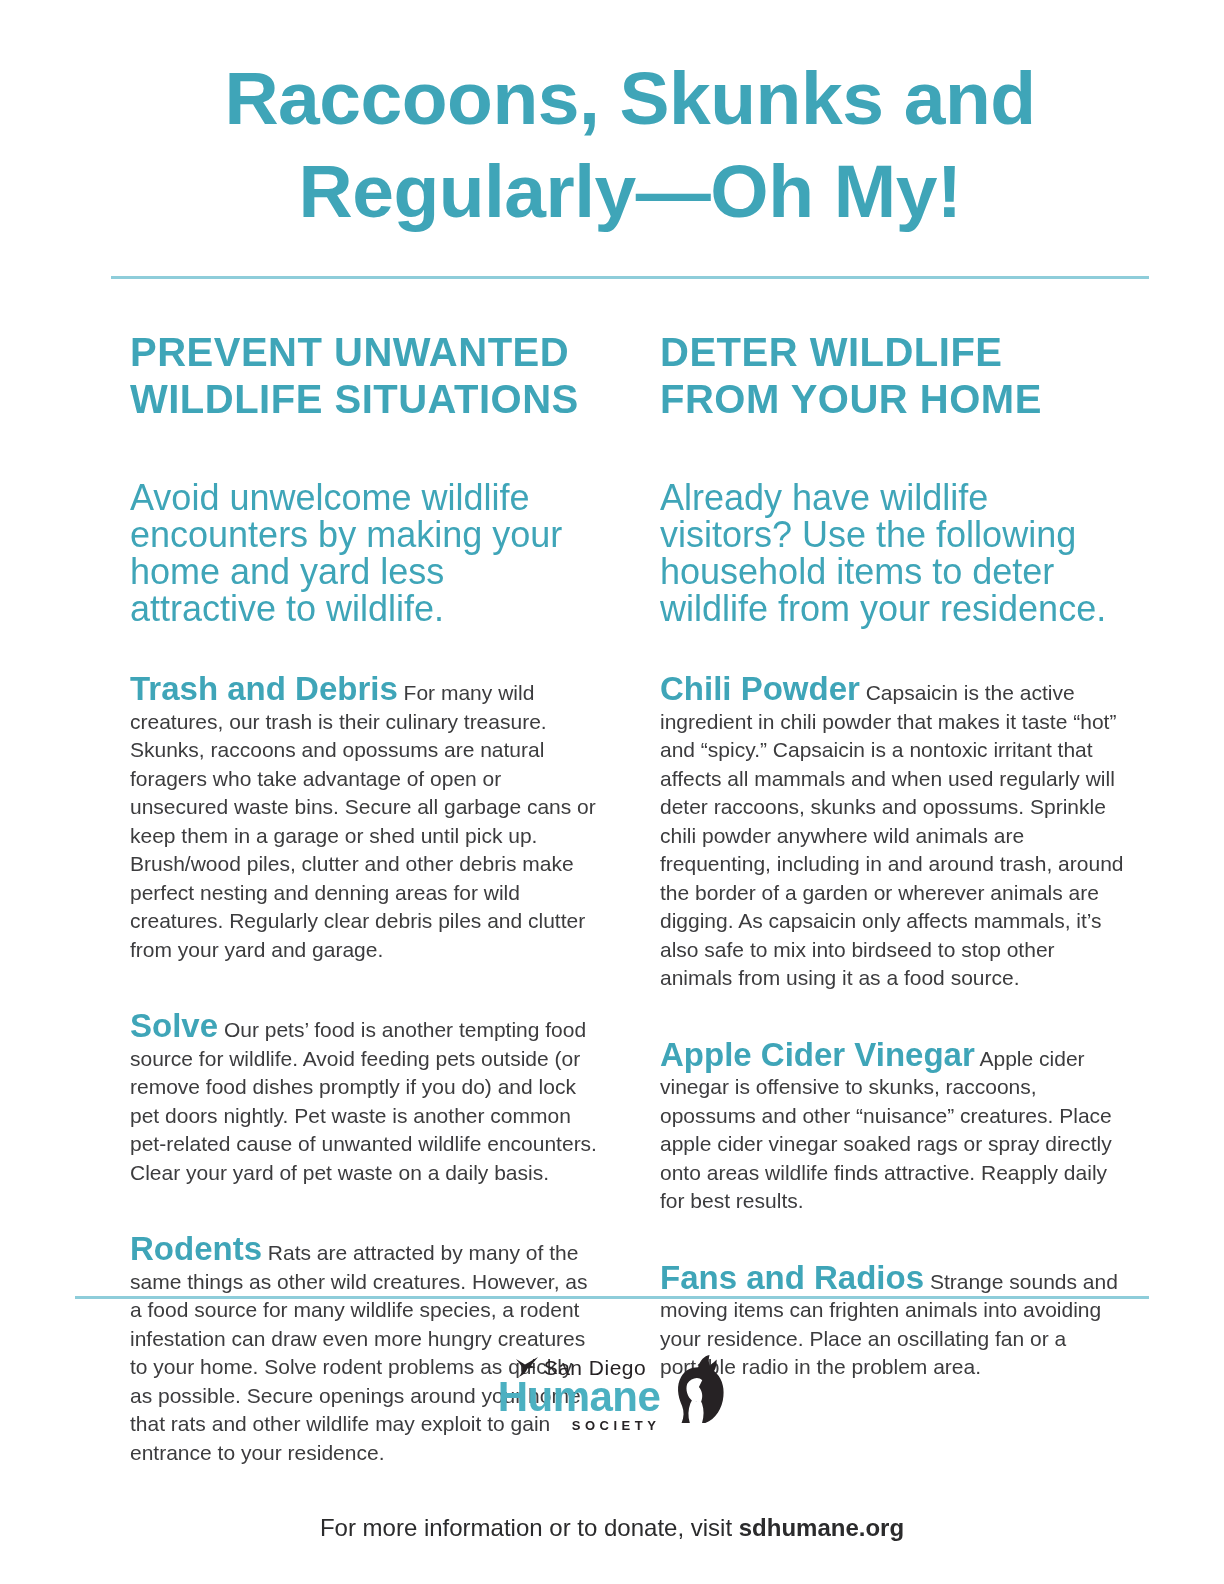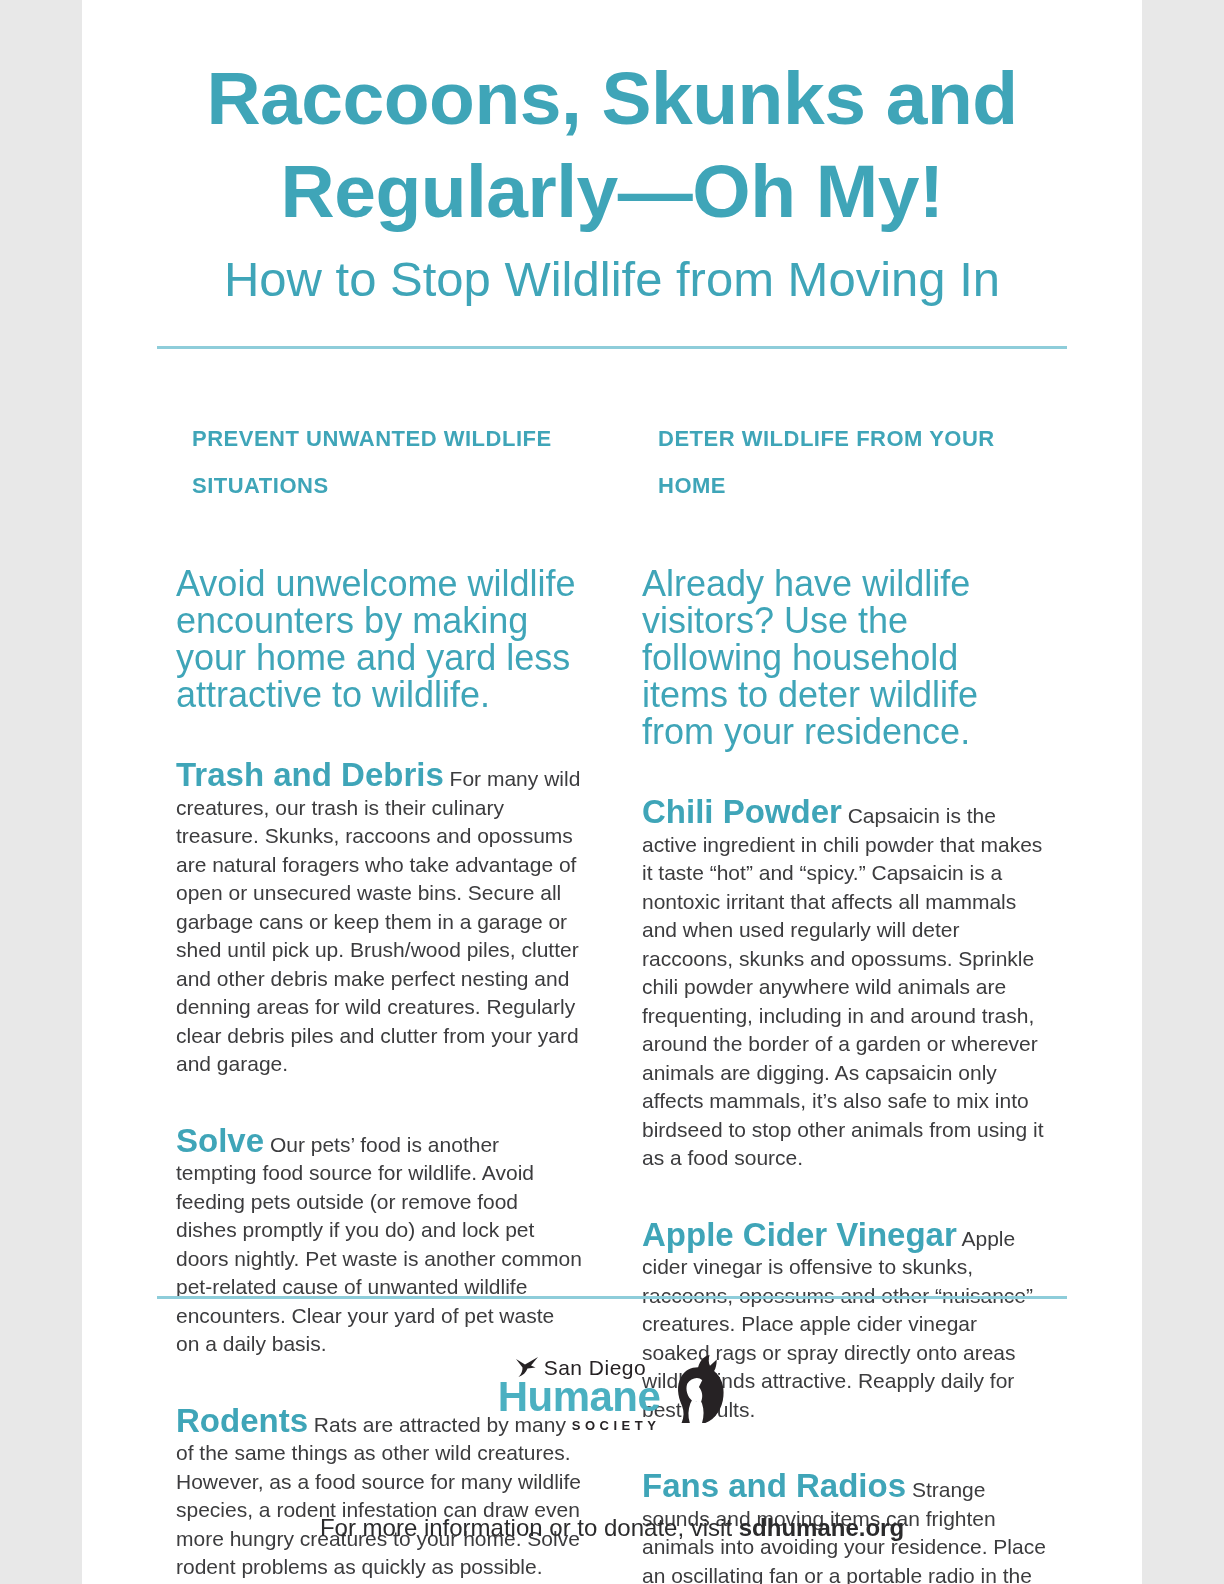--- a/index.html
+++ b/index.html
@@ -6,25 +6,26 @@
     --teal:#3FA5B8;
     --teal-logo:#4BB0C1;
     --rule:#8ECDDA;
     --body:#3C3C3E;
     --ink:#262224;
   }
   *{box-sizing:border-box;}
   html,body{margin:0;padding:0;background:#e8e8e8;}
   .page{
     position:relative;
-    width:1060px;height:1584px;
+    width:1224px;height:1584px;
     margin:0 auto;
     background:#ffffff;
     font-family:"Liberation Sans", sans-serif;
     overflow:hidden;
+    padding-left:36px;
   }
   
   .header{padding-top:52px;text-align:center;}
   .title{
     margin:0;
     color:var(--teal);
     font-size:75px;
     line-height:93px;
     font-weight:bold;
     letter-spacing:-0.5px;
@@ -41,23 +42,23 @@
   .rule-top{margin-top:38px;}
   .rule-bottom{position:absolute;top:1296px;left:75px;right:75px;margin:0;}
   
   .columns{
     display:flex;
     gap:60px;
     padding:50px 94px 0 94px;
   }
   .col{flex:1;min-width:0;}
   .col-heading{
-    margin:16px;
+    margin:0;
     color:var(--teal);
-    font-size:22px;
+    font-size:40px;
     line-height:47px;
     font-weight:bold;
     letter-spacing:0.5px;
   }
   .intro{
     margin:56px 0 0 0;
     color:var(--teal);
     font-size:36px;
     line-height:37px;
   }
@@ -105,21 +106,20 @@
 </head>
 <body>
 
 <div class="page">
 
   <div class="header">
     <h1 class="title">
       <div>Raccoons, Skunks and</div>
       <div>Regularly—Oh My!</div>
     </h1>
-    <div class="subtitle">How to Stop Wildlife from Moving In</div>
   </div>
 
   <div class="rule rule-top"></div>
 
   <div class="columns">
 
     <section class="col">
       <h2 class="col-heading">PREVENT UNWANTED WILDLIFE SITUATIONS</h2>
       <p class="intro">Avoid unwelcome wildlife encounters by making your home and yard less attractive to wildlife.</p>
       <p class="topic"><span class="topic-title">Trash and Debris</span> <span>For many wild creatures, our trash is their culinary treasure. Skunks, raccoons and opossums are natural foragers who take advantage of open or unsecured waste bins. Secure all garbage cans or keep them in a garage or shed until pick up. Brush/wood piles, clutter and other debris make perfect nesting and denning areas for wild creatures. Regularly clear debris piles and clutter from your yard and garage.</span></p>

